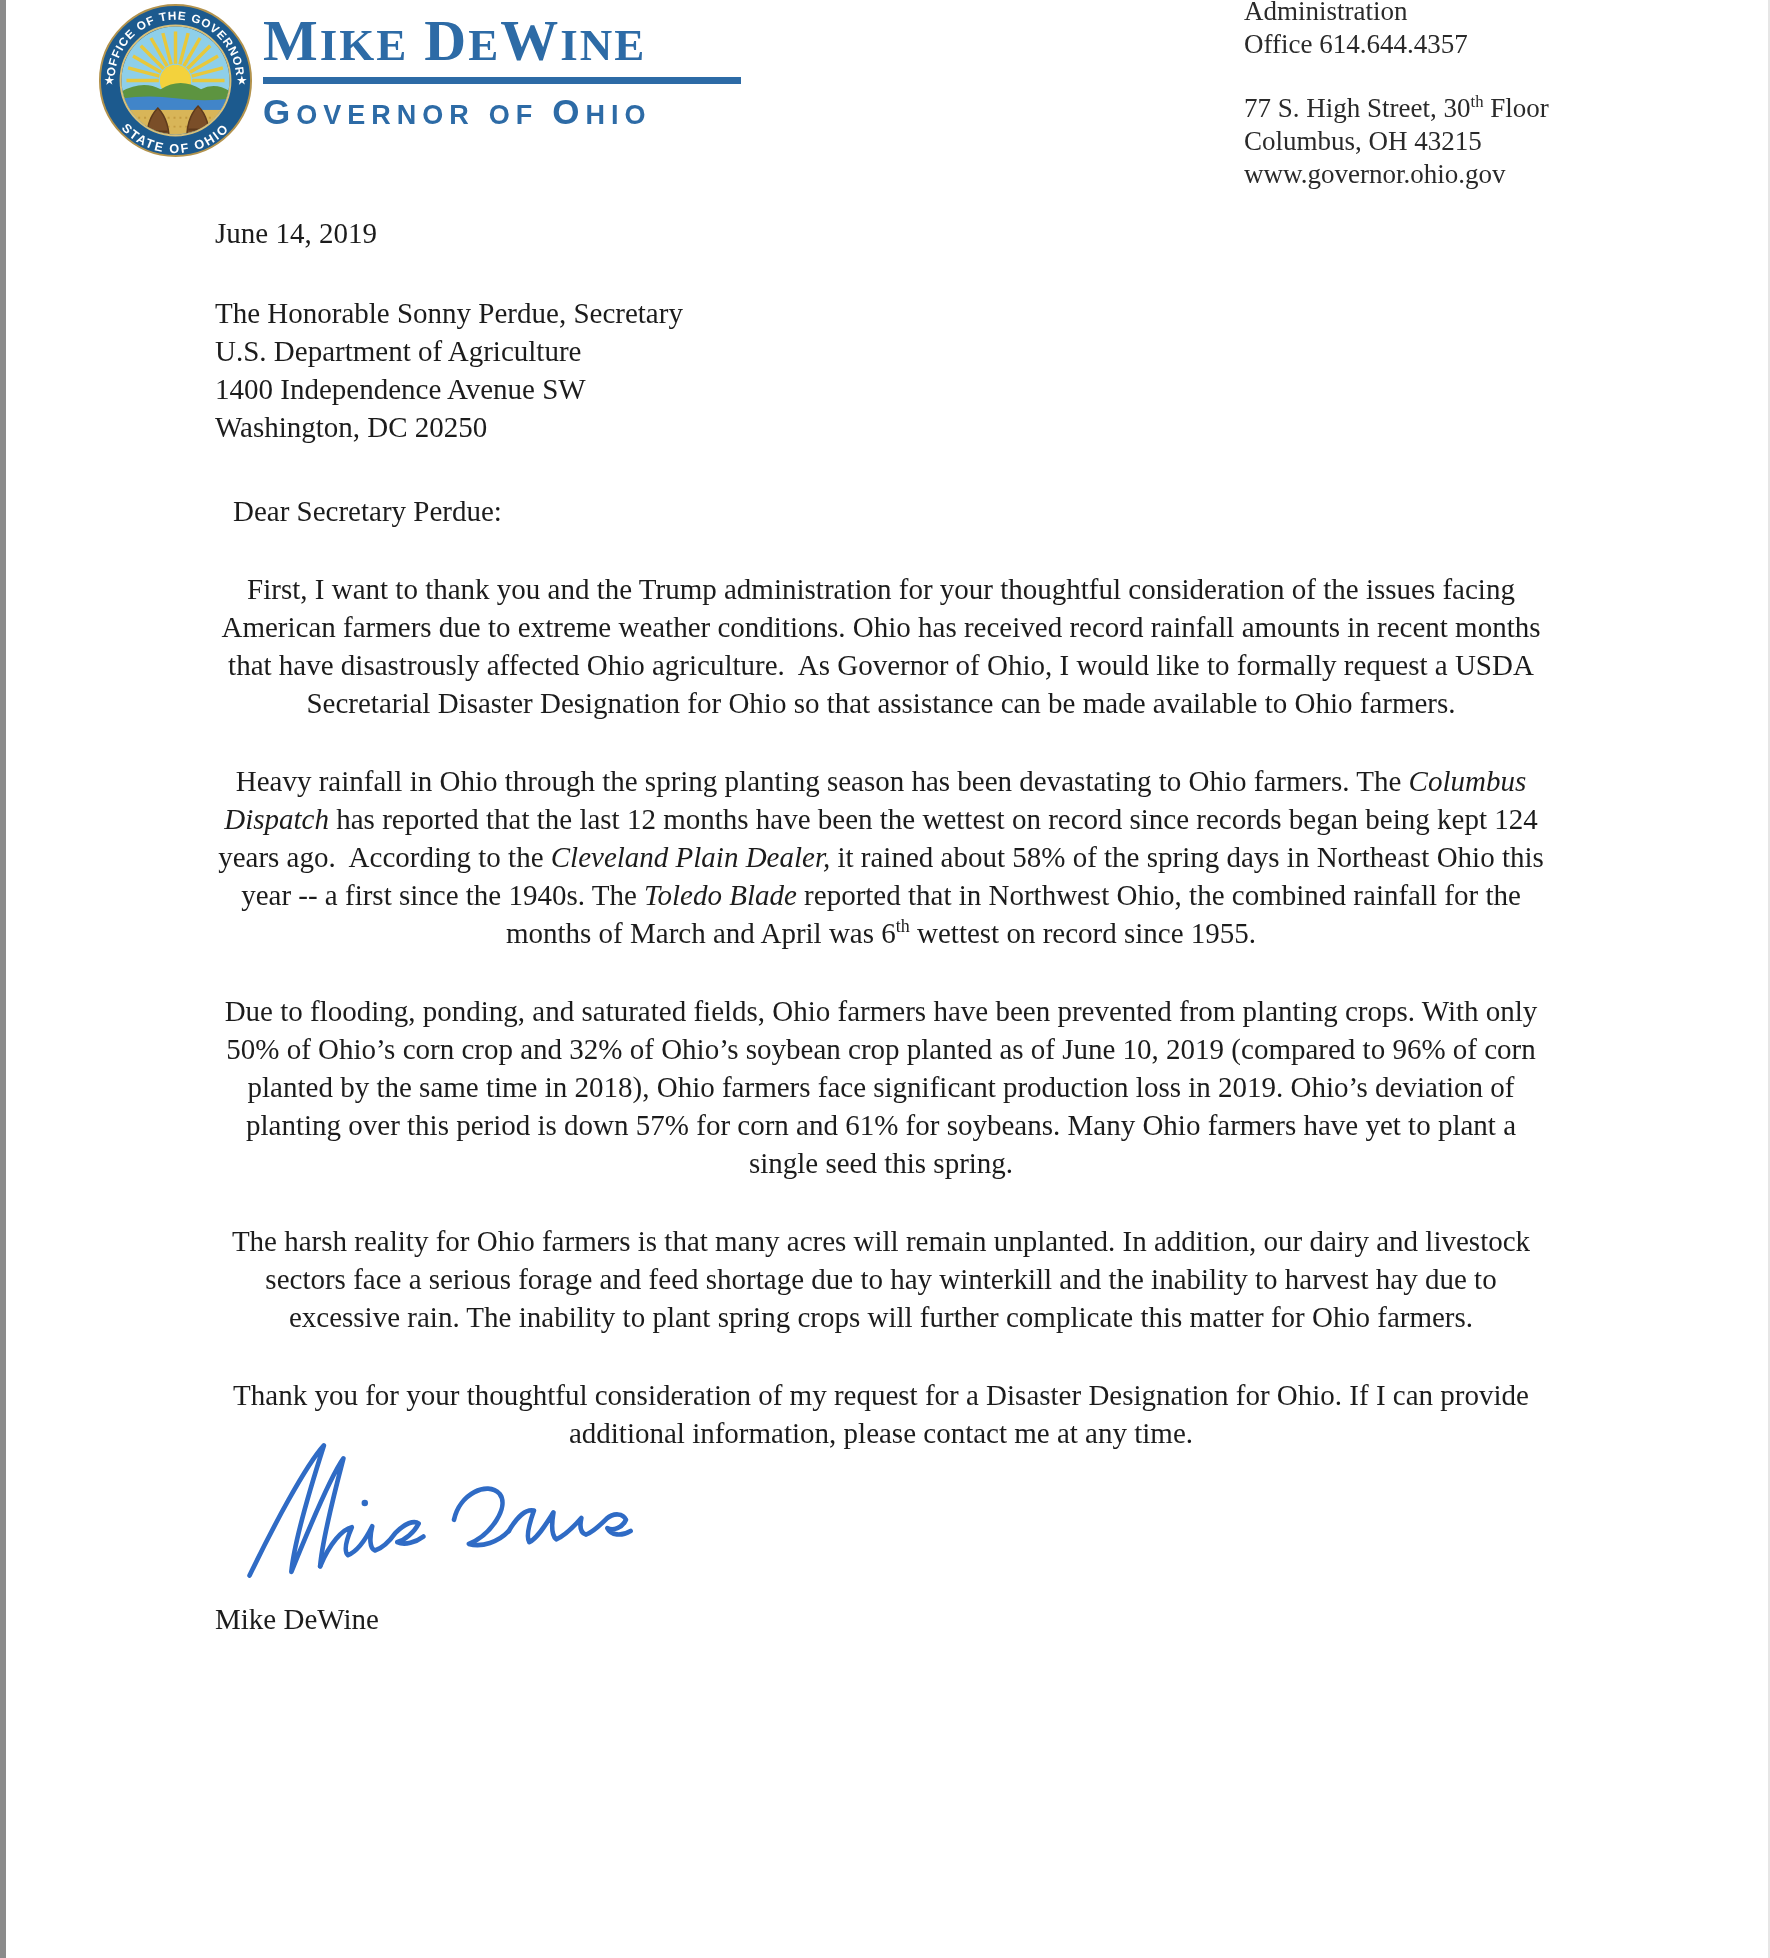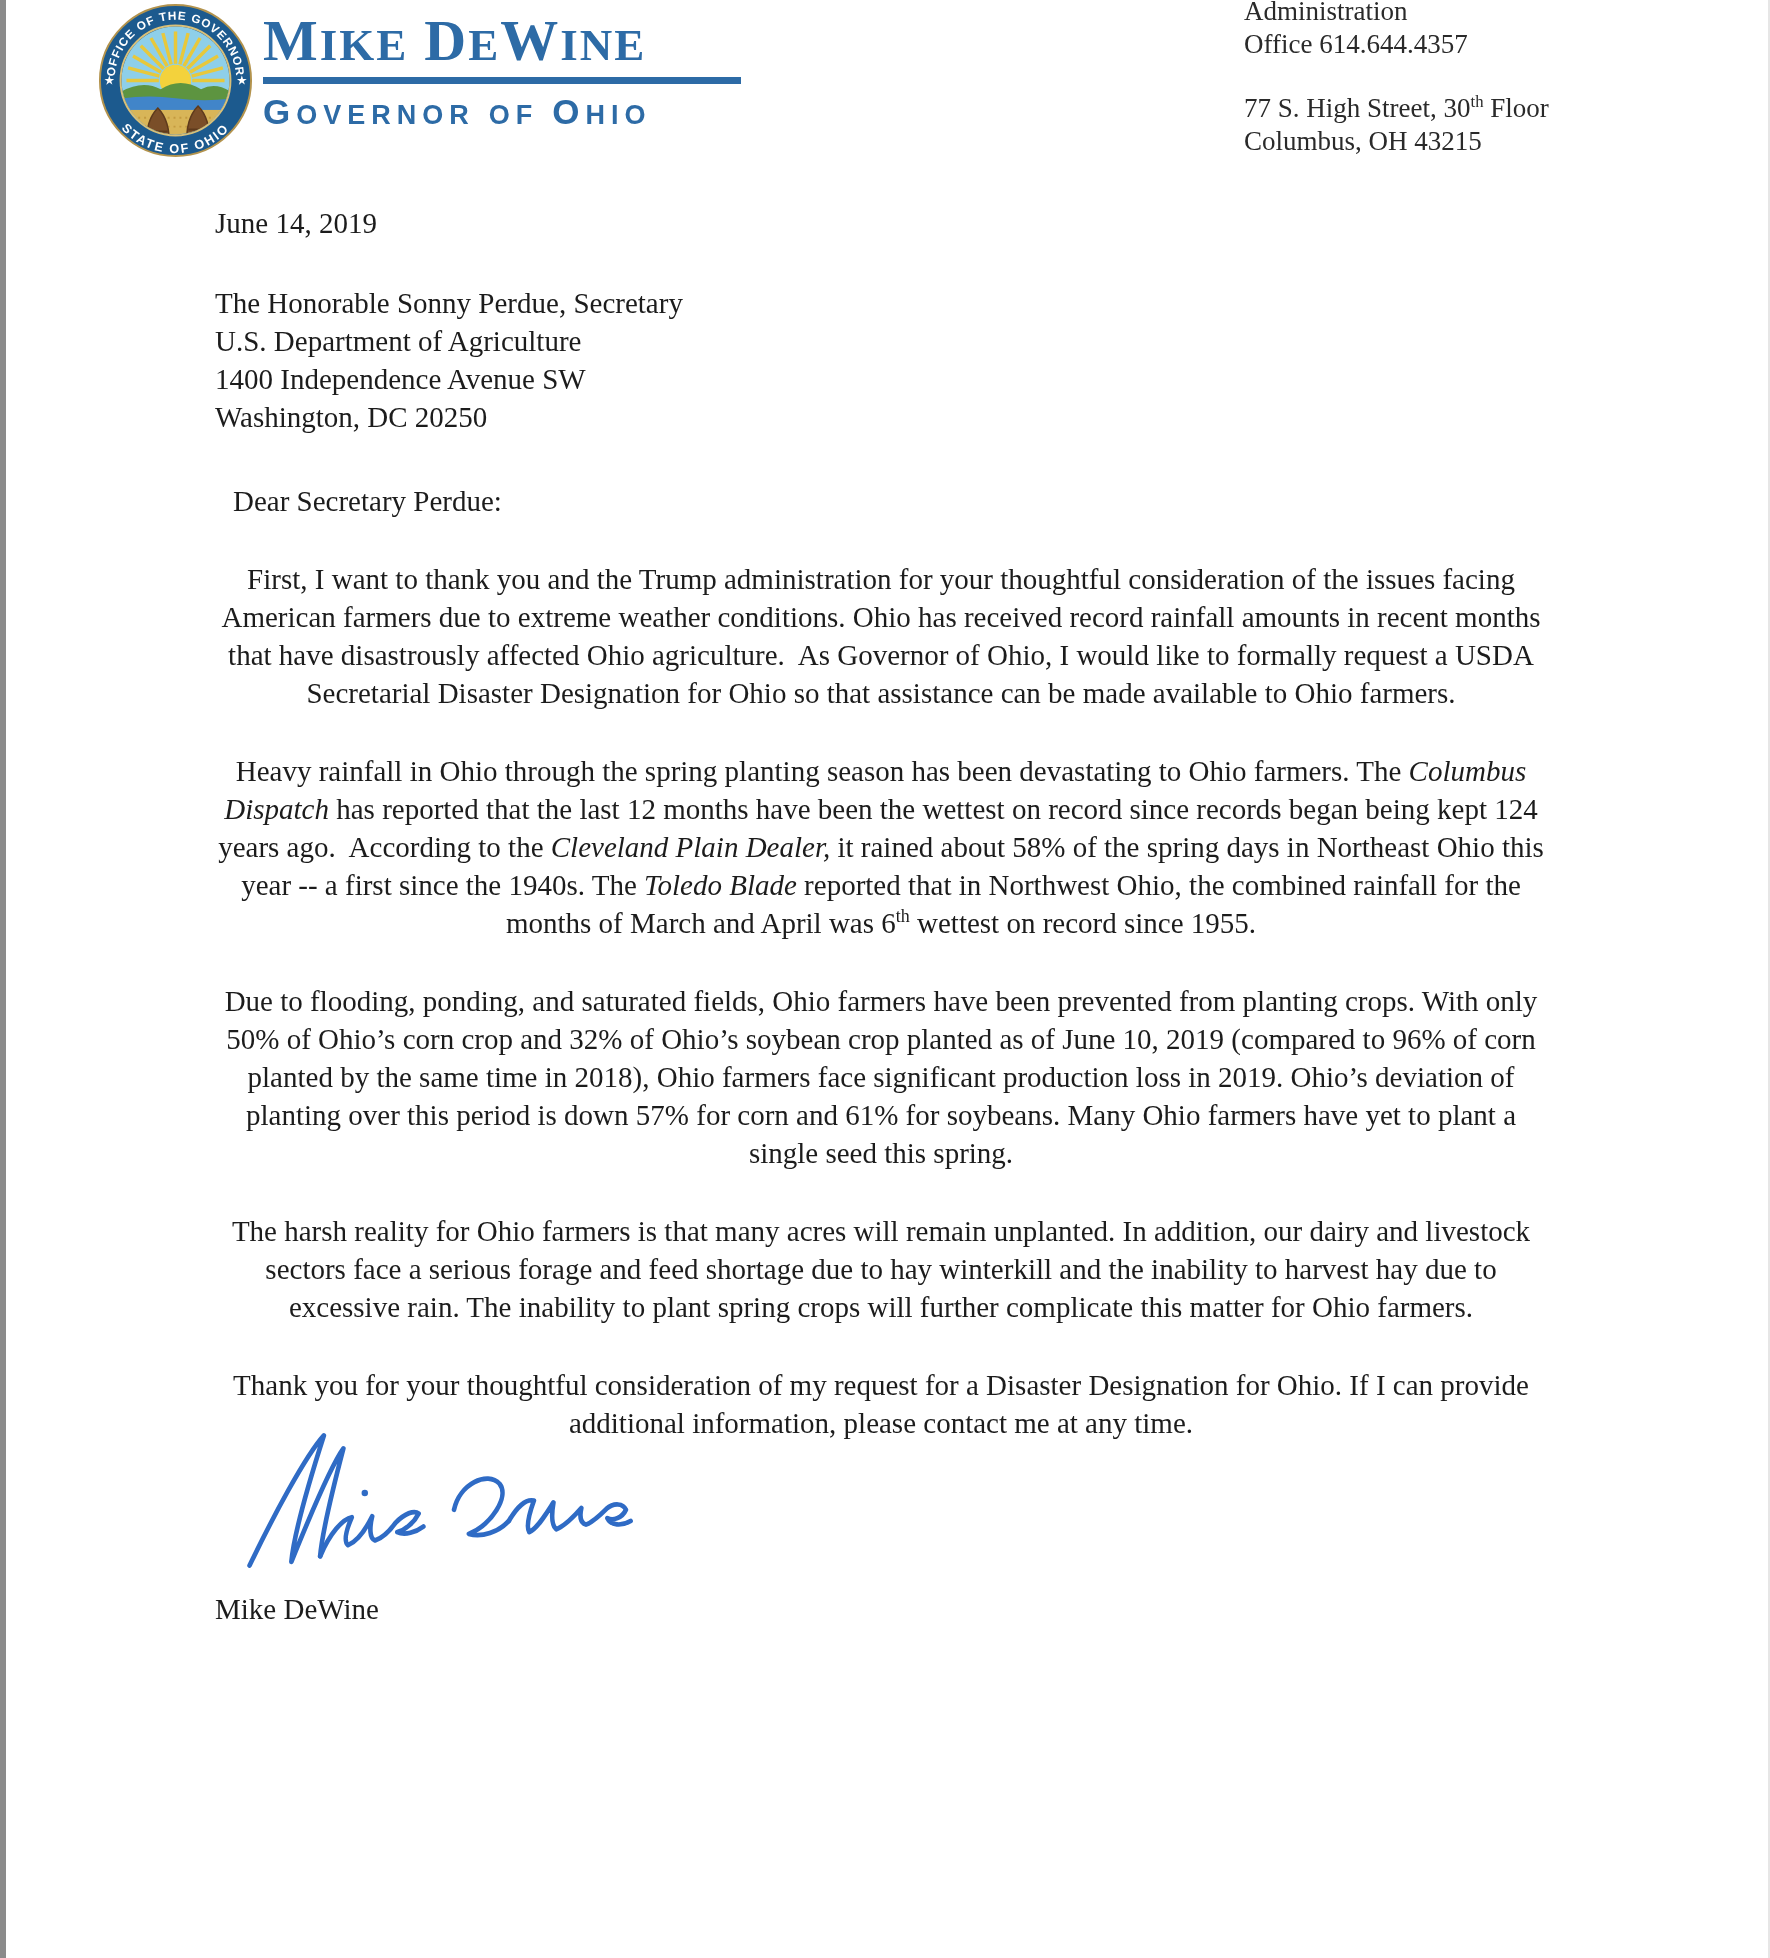--- a/index.html
+++ b/index.html
@@ -20,21 +20,21 @@
   .brand-sub{margin-top:10px;font-family:"Liberation Sans",sans-serif;font-weight:700;color:var(--accent);
              letter-spacing:6px;white-space:nowrap;line-height:1;}
   .brand-sub .cap-big{font-size:35px;}
   .brand-sub .cap-small{font-size:27px;}
   .brand-sub .sp{display:inline-block;width:14px;}
 
   .contact{position:absolute;left:1244px;top:-5px;width:430px;font-size:27px;line-height:33px;color:#2a2a2a;}
   .contact .gap{height:31px;}
 
   
-  .body{position:absolute;left:215px;top:204px;width:1332px;font-size:29px;line-height:38px;}
+  .body{position:absolute;left:215px;top:214px;width:1332px;font-size:29px;line-height:38px;}
   .recipient{margin-top:42px;}
   .salutation{margin-top:46px;margin-left:18px;}
   .para{margin:40px 0 0 0;white-space:pre-wrap;text-align:center;}
   .it{font-style:italic;}
   sup{font-size:0.62em;line-height:0;}
   .closing{margin-top:40px;}
   .signature{display:block;margin:-14px 0 0 6px;}
   .signature path{fill:none;stroke-width:5px;stroke-linecap:round;stroke-linejoin:round;}
   .sig-name{margin-top:4px;}
 
@@ -102,20 +102,21 @@
     <div class="brand-rule"></div>
     <div class="brand-sub" id="brandSub"><span class="cap-big">G</span><span class="cap-small">O</span><span class="cap-small">V</span><span class="cap-small">E</span><span class="cap-small">R</span><span class="cap-small">N</span><span class="cap-small">O</span><span class="cap-small">R</span><span class="sp"></span><span class="cap-small">O</span><span class="cap-small">F</span><span class="sp"></span><span class="cap-big">O</span><span class="cap-small">H</span><span class="cap-small">I</span><span class="cap-small">O</span></div>
   </div>
 
   <div class="contact" id="contactBlock">
       <div class="contact-line"><span>Administration</span></div>
       <div class="contact-line"><span>Office 614.644.4357</span></div>
       <div class="gap"></div>
       <div class="contact-line"><span>77 S. High Street, 30</span><sup>th</sup><span> Floor</span></div>
       <div class="contact-line"><span>Columbus, OH 43215</span></div>
+      <div class="contact-line"><span>www.governor.ohio.gov</span></div>
     </div>
 
   <div class="body">
     <div class="date">June 14, 2019</div>
     <div class="recipient" id="recipientBlock">
         <div>The Honorable Sonny Perdue, Secretary</div>
         <div>U.S. Department of Agriculture</div>
         <div>1400 Independence Avenue SW</div>
         <div>Washington, DC 20250</div>
       </div>

